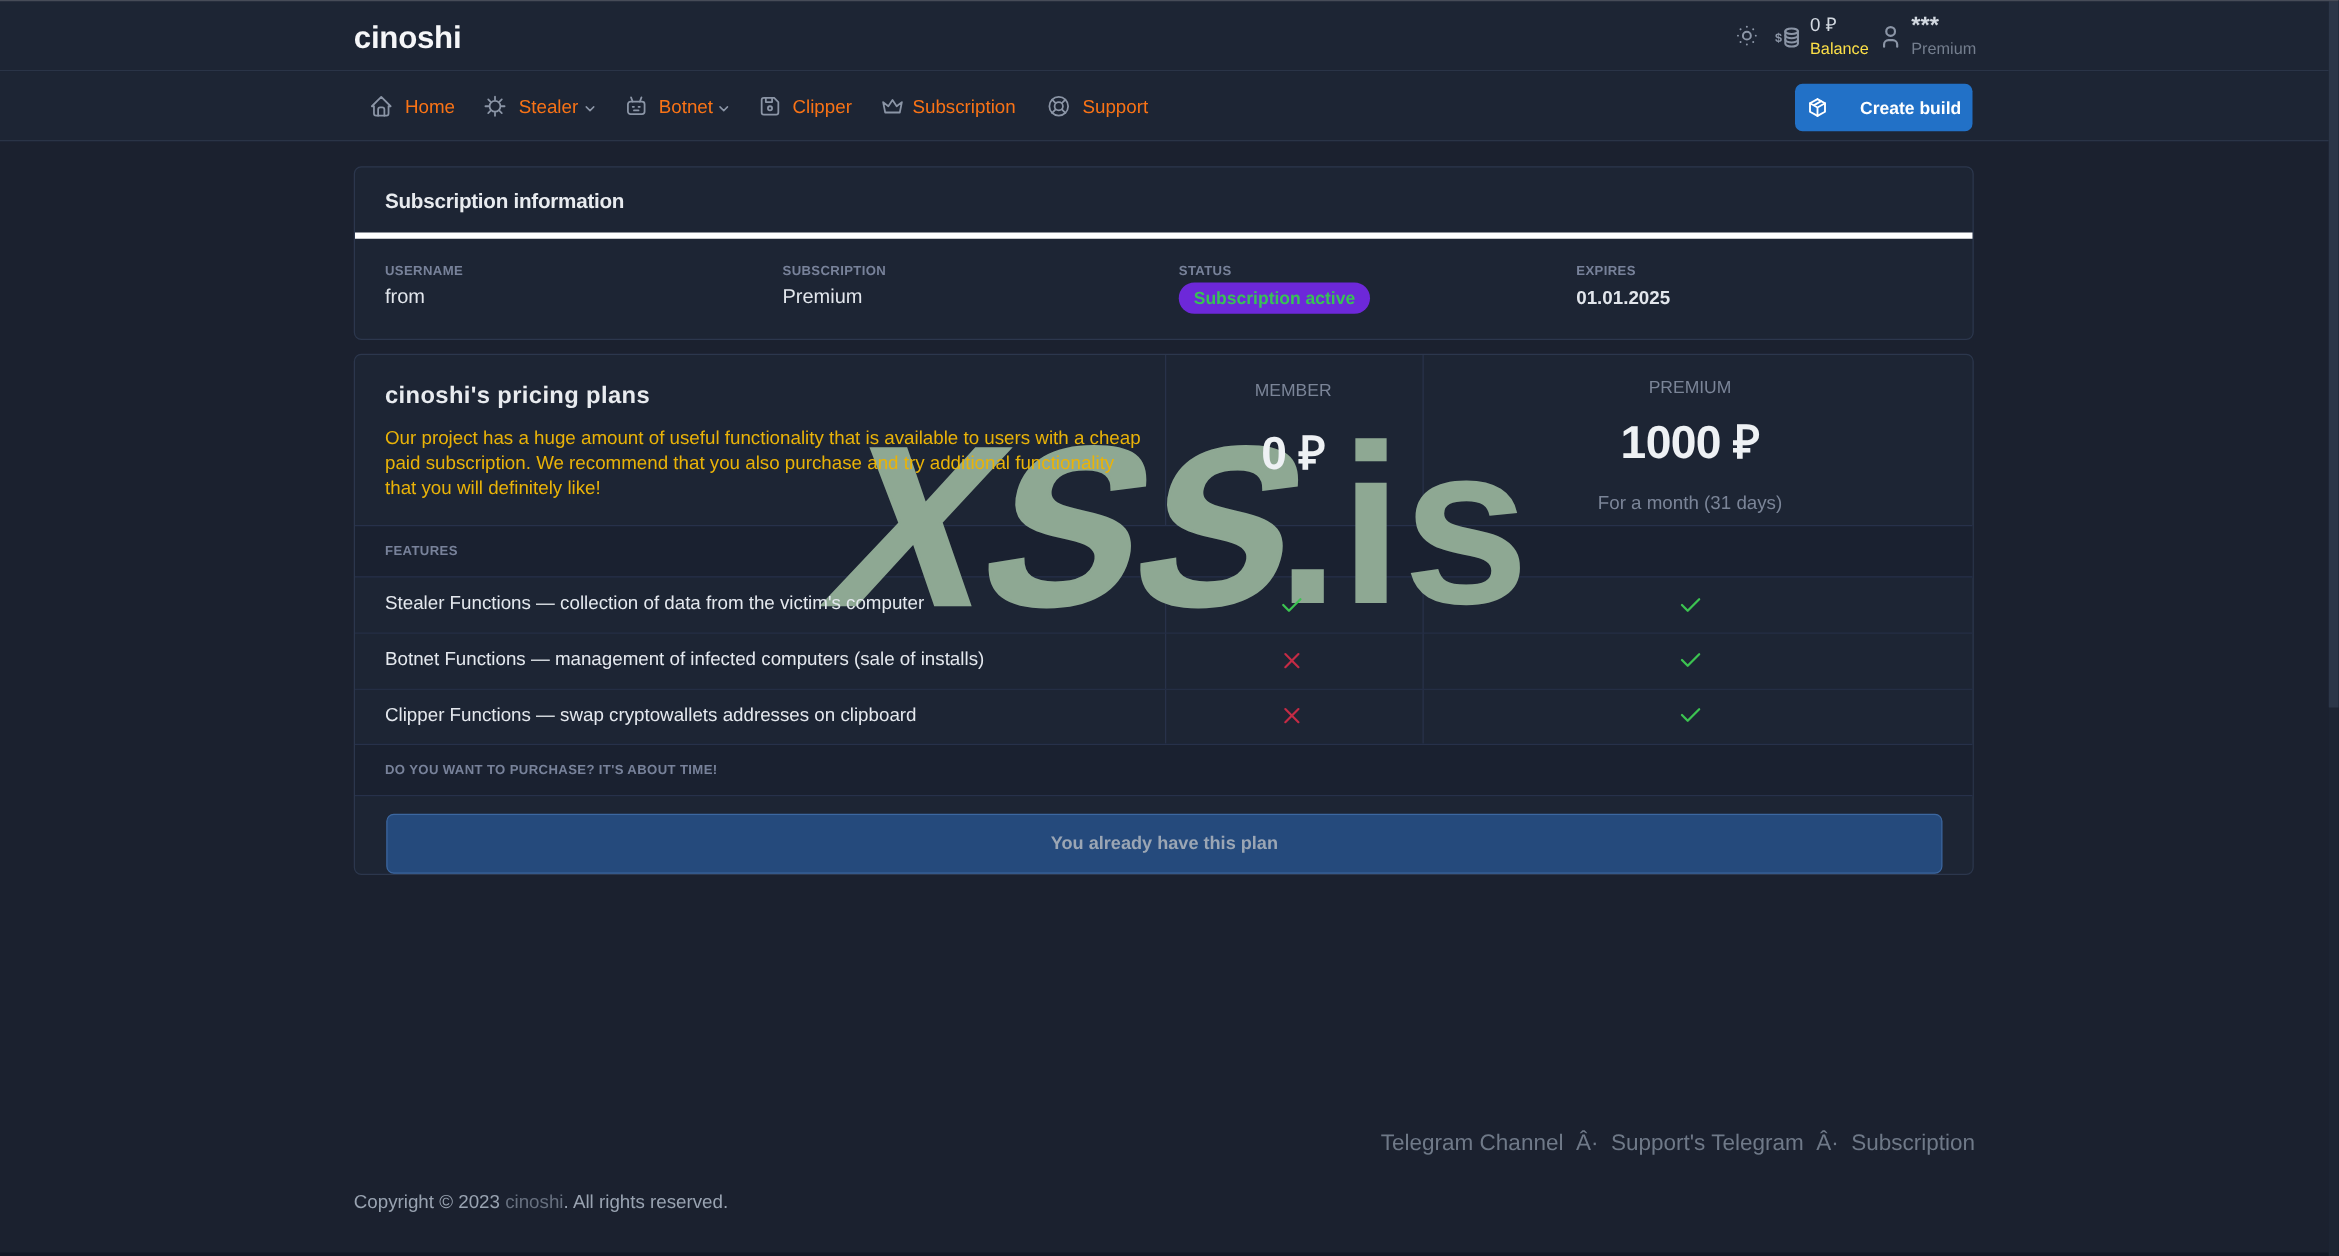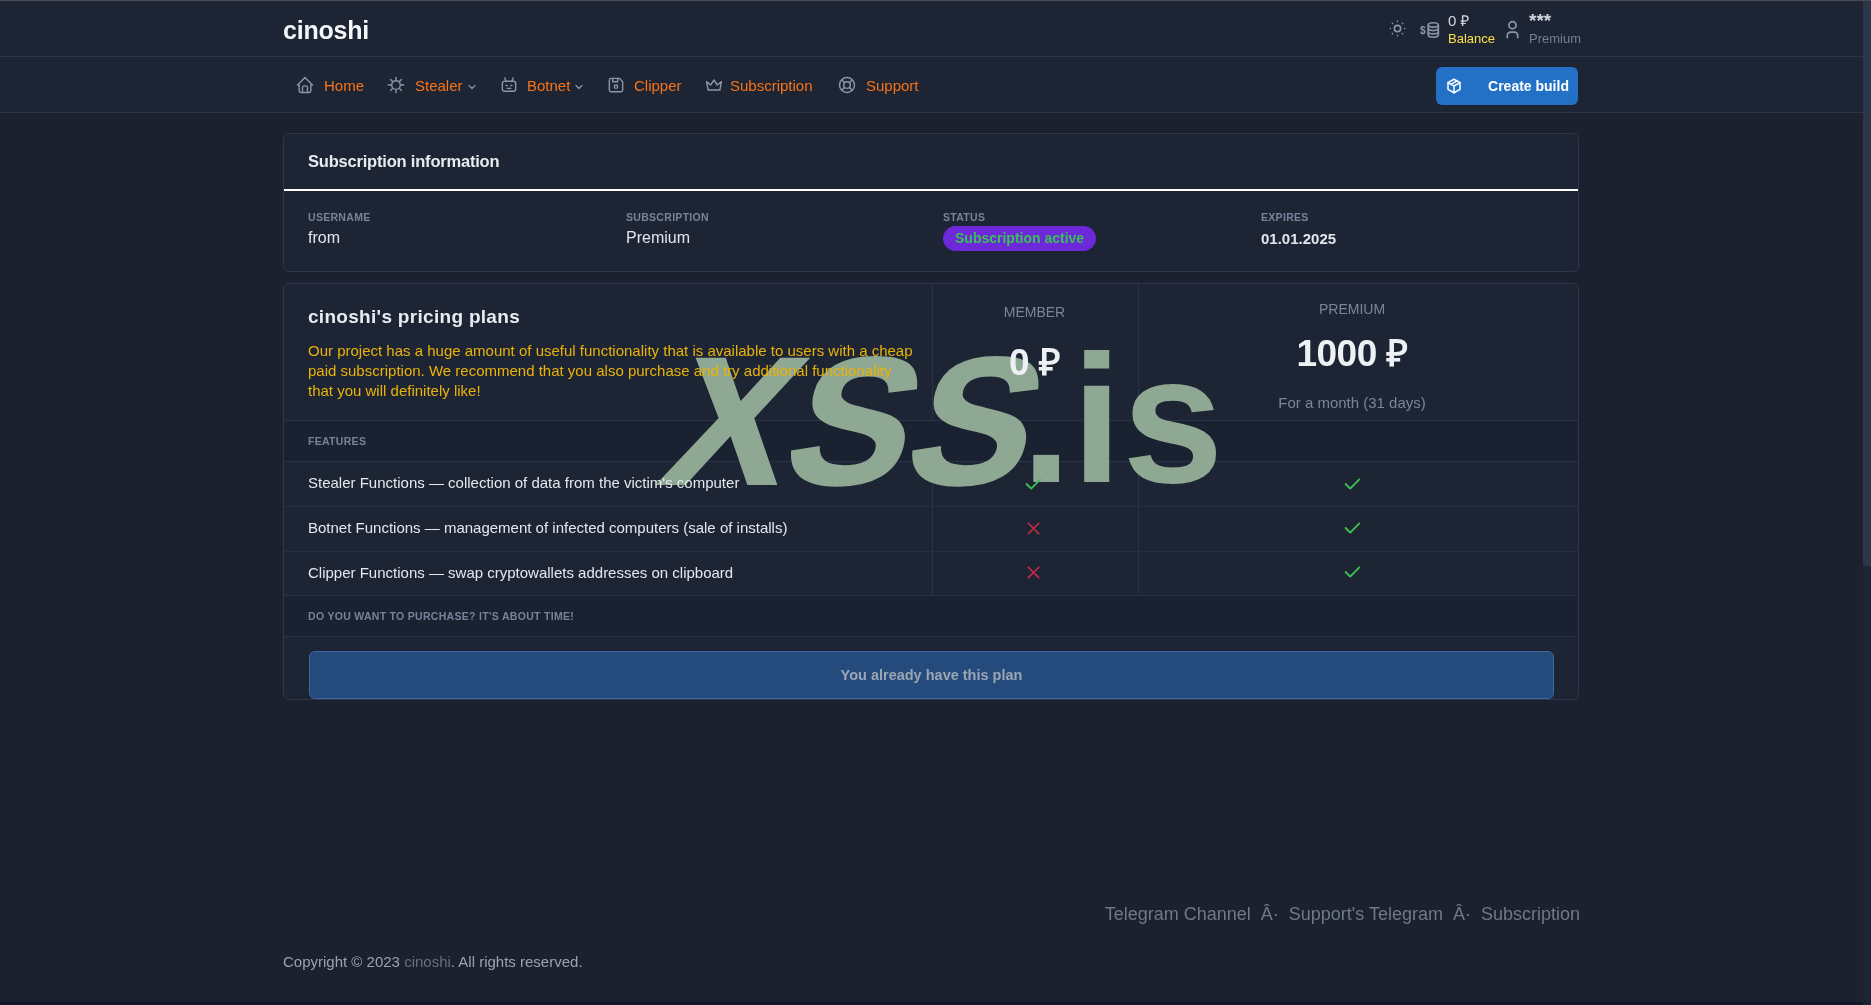--- a/index.html
+++ b/index.html
@@ -10,21 +10,21 @@
 #topline { position:absolute; left:0; top:0; width:1871px; height:1px; background:#474c58; z-index:50; }
 #topbar { position:absolute; left:0; top:0; width:1863px; height:57px; background:#1d2534; border-bottom:1px solid #2a3447; }
 #navbar { position:absolute; left:0; top:57px; width:1863px; height:56px; background:#1d2534; border-bottom:1px solid #2a3447; }
 #logo { position:absolute; left:283px; top:18px; font-size:25px; line-height:25px; font-weight:700; color:#f5f6f8; letter-spacing:-0.2px; }
 .navtxt { position:absolute; font-size:15px; color:#f97316; line-height:15px; }
 .navico { position:absolute; color:#8b95a6; }
 #createbtn { position:absolute; left:1436px; top:67px; width:142px; height:38px; background:#2271c7; border-radius:6px; display:flex; align-items:center; justify-content:center; gap:25px; color:#fff; font-size:14px; font-weight:700; }
 
 .card { position:absolute; background:#1d2534; border:1px solid #2c374d; border-radius:6px; }
 #card1 { left:283px; top:133px; width:1296px; height:139px; }
-#card1 .hd { position:absolute; left:0; top:0; width:100%; height:57px; border-bottom:2px solid #ffffff; }
+#card1 .hd { position:absolute; left:0; top:0; width:100%; height:57px; border-bottom:5px solid #ffffff; }
 #card1 .hd span { position:absolute; left:24px; top:18px; font-size:16.5px; font-weight:700; color:#e8ebef; letter-spacing:-0.2px; }
 .lbl { position:absolute; font-size:10.5px; font-weight:700; color:#78829a; letter-spacing:0.3px; text-transform:uppercase; line-height:11px; }
 .val { position:absolute; font-size:16px; color:#e2e6ec; line-height:16px; }
 #pill { position:absolute; left:659px; top:92px; height:25px; border-radius:13px; padding:0 12px; background:#6d28d9; color:#38c156; font-size:14px; font-weight:700; line-height:25px; }
 
 #card2 { left:283px; top:283px; width:1296px; height:417px; }
 #vline1 { position:absolute; left:648px; top:0; width:1px; height:311px; background:#28324a; }
 #vline2 { position:absolute; left:854px; top:0; width:1px; height:311px; background:#28324a; }
 .band { position:absolute; left:0; width:1294px; background:#1a2130; border-top:1px solid #27314a; border-bottom:1px solid #27314a; }
 #band1 { top:136px; height:42px; }

